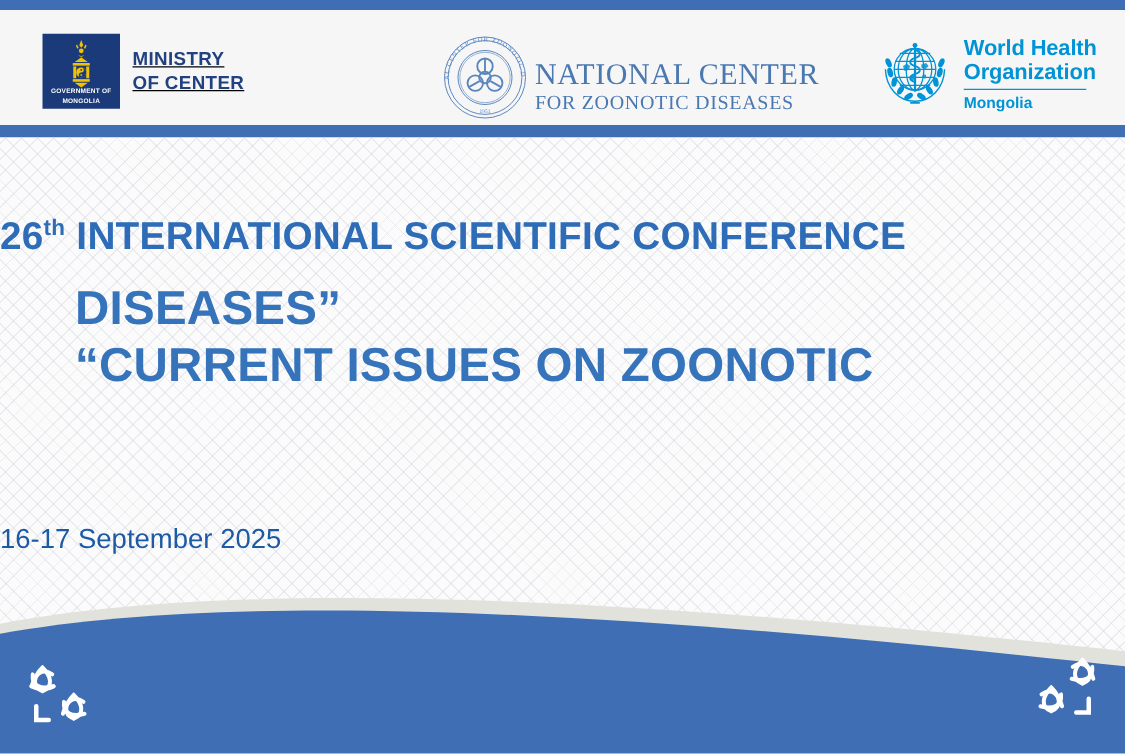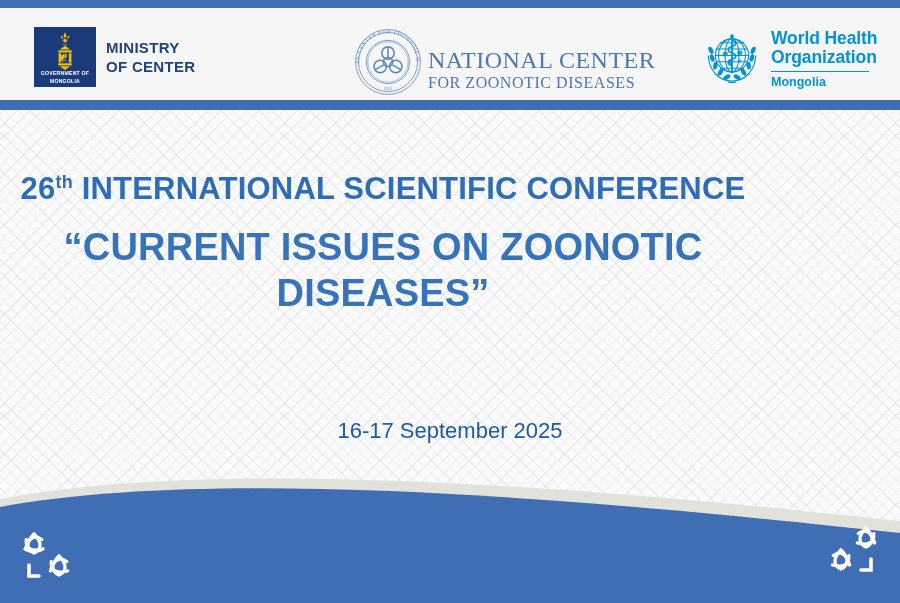--- a/index.html
+++ b/index.html
@@ -43,20 +43,21 @@
     width: 900px; height: 10px;
     background: #3f6eb5;
   }
 
   .logo-moh {
     position: absolute;
     left: 34px; top: 19px;
     display: flex;
     align-items: center;
     gap: 10px;
+    text-decoration: underline;
   }
   .moh-emblem {
     width: 62px; height: 60px;
     background: #1b3a79;
     position: relative;
     flex: none;
   }
   .moh-emblem .soyombo {
     position: absolute;
     left: 50%; top: 4px;
@@ -147,21 +148,21 @@
     background-color: #fbfbfc;
     background-image:
       repeating-linear-gradient(45deg,  rgba(210,212,218,.40) 0 1px, transparent 1px 9px),
       repeating-linear-gradient(-45deg, rgba(210,212,218,.40) 0 1px, transparent 1px 9px);
   }
 
   .title-block {
     position: absolute;
     left: 0; top: 62px;
     width: 766px;
-    text-align: center;
+    text-align: left;
   }
   .conf-line {
     color: #2e6cb8;
     font-size: 31px;
     font-weight: bold;
     letter-spacing: .2px;
     line-height: 1.1;
     white-space: nowrap;
   }
   .conf-line sup {
@@ -176,21 +177,20 @@
     font-weight: bold;
     line-height: 1.2;
     letter-spacing: .2px;
     padding: 0 60px;
   }
 
   .meta-block {
     position: absolute;
     left: 0; top: 305px;
     width: 900px;
-    text-align: center;
     color: #1d5aa6;
     font-size: 22px;
     line-height: 1.45;
   }
 
   
   .wave {
     position: absolute;
     left: 0; bottom: 0;
     width: 900px; height: 140px;
@@ -334,22 +334,22 @@
   </div>
   <div class="header-divider"></div>
 
   <div class="body-area">
 
     <div class="title-block">
       <div class="conf-line"><span>26</span><sup>th</sup>
         <span>INTERNATIONAL SCIENTIFIC CONFERENCE</span>
       </div>
       <div class="conf-theme">
+        <div>DISEASES”</div>
         <div>“CURRENT ISSUES ON ZOONOTIC</div>
-        <div>DISEASES”</div>
       </div>
     </div>
 
     <div class="meta-block">
       <div>16-17 September 2025</div>
     </div>
 
   </div>
 
   <svg class="wave" viewBox="0 0 900 140" preserveAspectRatio="none">

